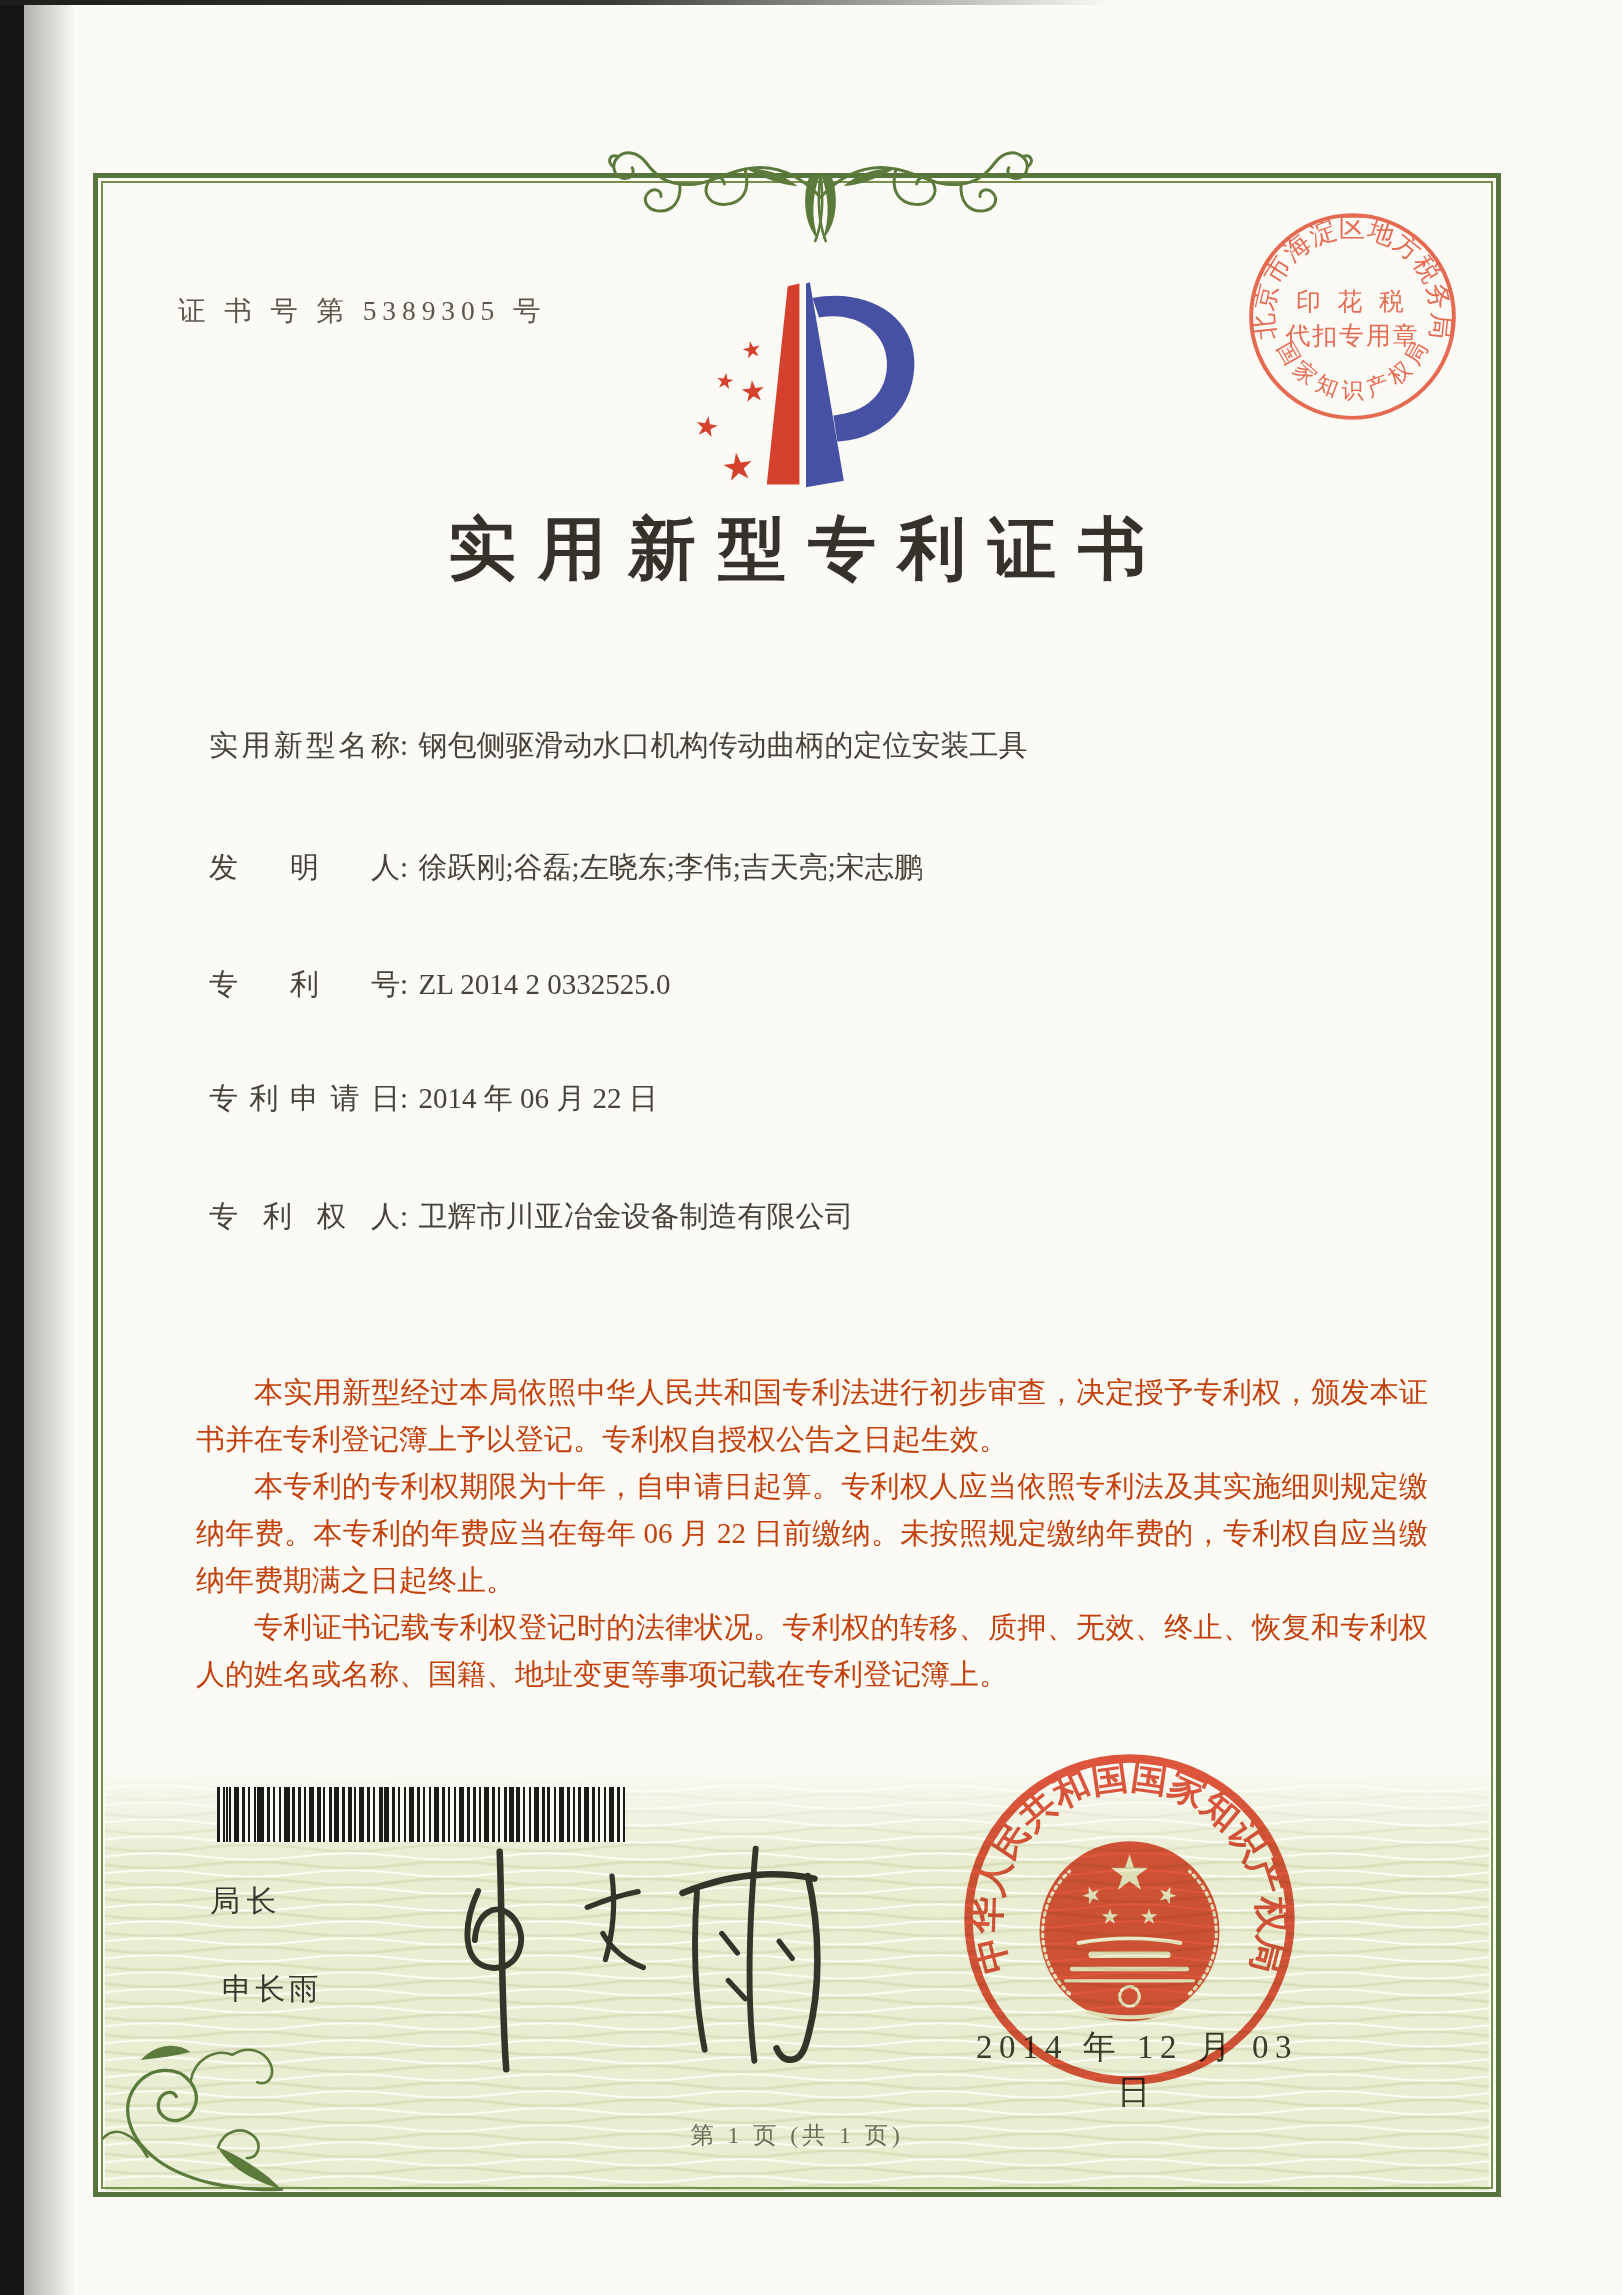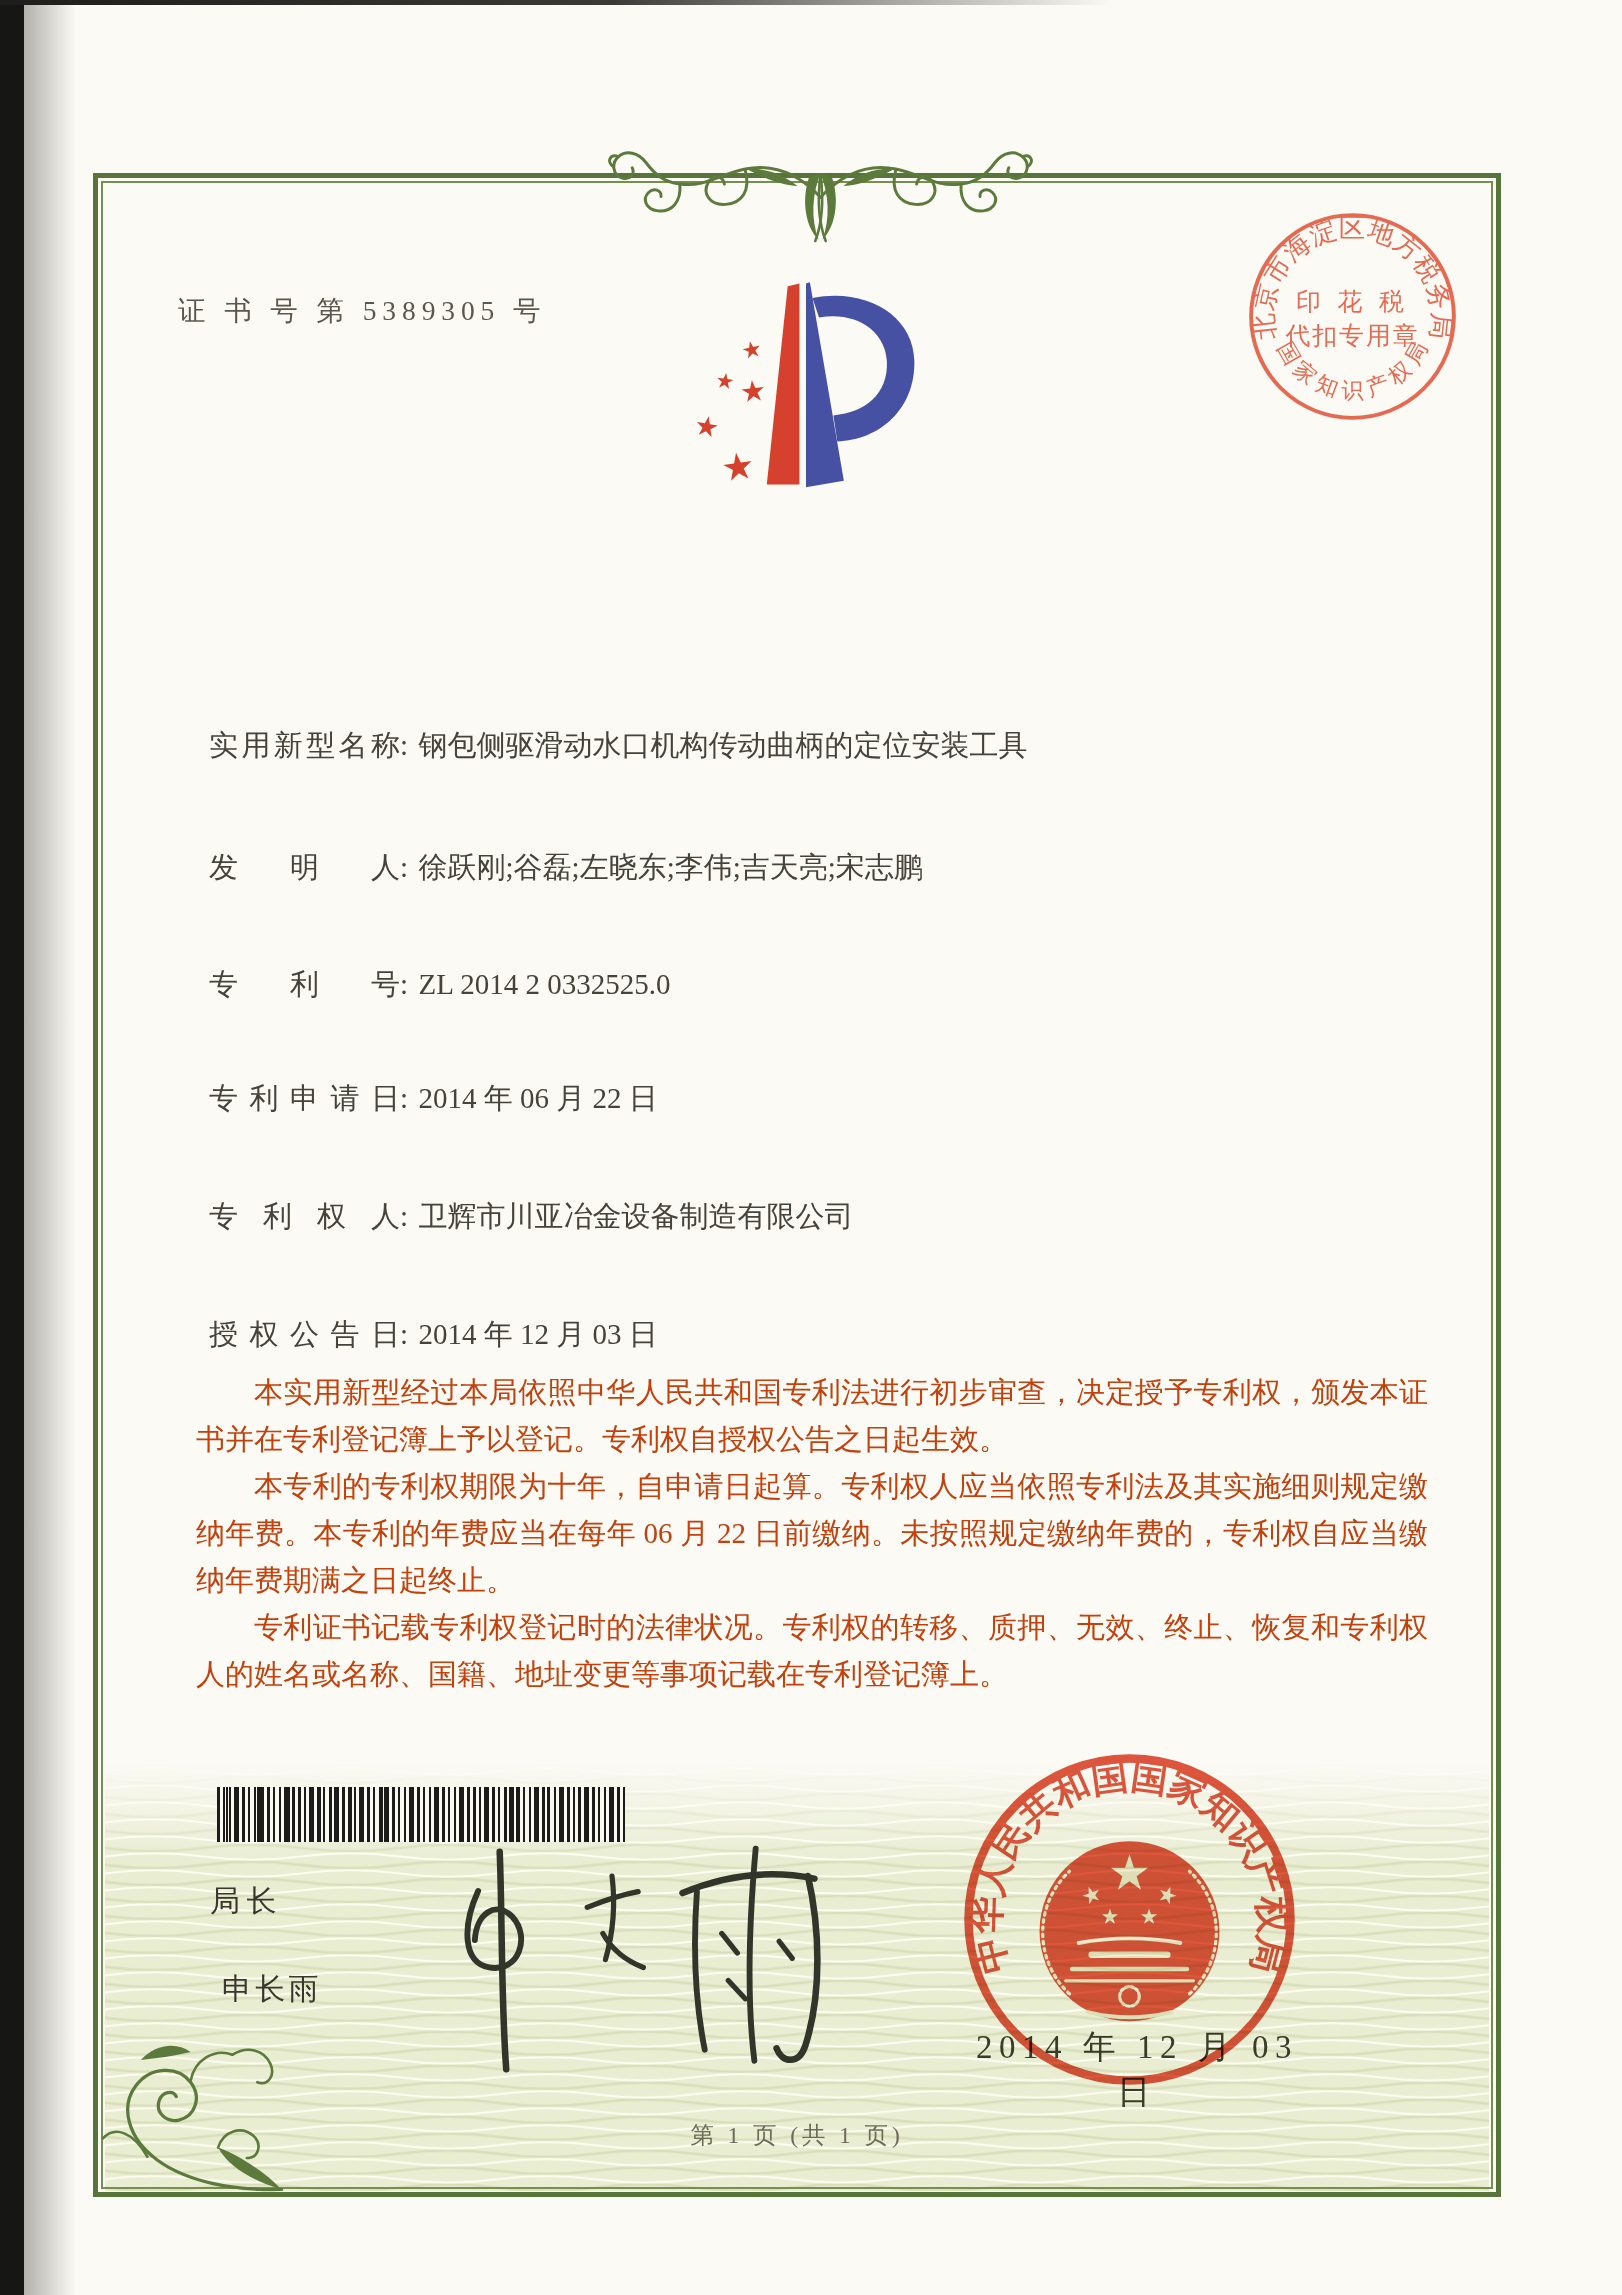--- a/index.html
+++ b/index.html
@@ -147,38 +147,36 @@
         <text transform="translate(92.3,267) rotate(40)">家</text>
         <text transform="translate(129.6,288.5) rotate(20)">知</text>
         <text transform="translate(172,296)">识</text>
         <text transform="translate(214.4,288.5) rotate(-20)">产</text>
         <text transform="translate(251.7,267) rotate(-40)">权</text>
         <text transform="translate(279.4,234) rotate(-60)">局</text>
       </g>
     </g>
   </svg>
 
+  <div class="abs" id="title">实用新型专利证书</div>
 
   <div class="abs field-row" id="row-0">
     <span class="f-label">实用新型名称</span><span class="f-sep">:</span><span>钢包侧驱滑动水口机构传动曲柄的定位安装工具</span>
   </div>
   <div class="abs field-row" id="row-1">
     <span class="f-label">发　明　人</span><span class="f-sep">:</span><span>徐跃刚;谷磊;左晓东;李伟;吉天亮;宋志鹏</span>
   </div>
   <div class="abs field-row" id="row-2">
     <span class="f-label">专　利　号</span><span class="f-sep">:</span><span>ZL 2014 2 0332525.0</span>
   </div>
   <div class="abs field-row" id="row-3">
     <span class="f-label">专利申请日</span><span class="f-sep">:</span><span>2014 年 06 月 22 日</span>
   </div>
   <div class="abs field-row" id="row-4">
     <span class="f-label">专 利 权 人</span><span class="f-sep">:</span><span>卫辉市川亚冶金设备制造有限公司</span>
-  </div>
-  <div class="abs field-row" id="row-5">
-    <span class="f-label">授权公告日</span><span class="f-sep">:</span><span>2014 年 12 月 03 日</span>
   </div>
 
   <div class="abs" id="paragraphs">
     <p>本实用新型经过本局依照中华人民共和国专利法进行初步审查，决定授予专利权，颁发本证书并在专利登记簿上予以登记。专利权自授权公告之日起生效。</p>
     <p>本专利的专利权期限为十年，自申请日起算。专利权人应当依照专利法及其实施细则规定缴纳年费。本专利的年费应当在每年 06 月 22 日前缴纳。未按照规定缴纳年费的，专利权自应当缴纳年费期满之日起终止。</p>
     <p>专利证书记载专利权登记时的法律状况。专利权的转移、质押、无效、终止、恢复和专利权人的姓名或名称、国籍、地址变更等事项记载在专利登记簿上。</p>
   </div>
 
   <div class="abs" id="barcode"></div>
 

